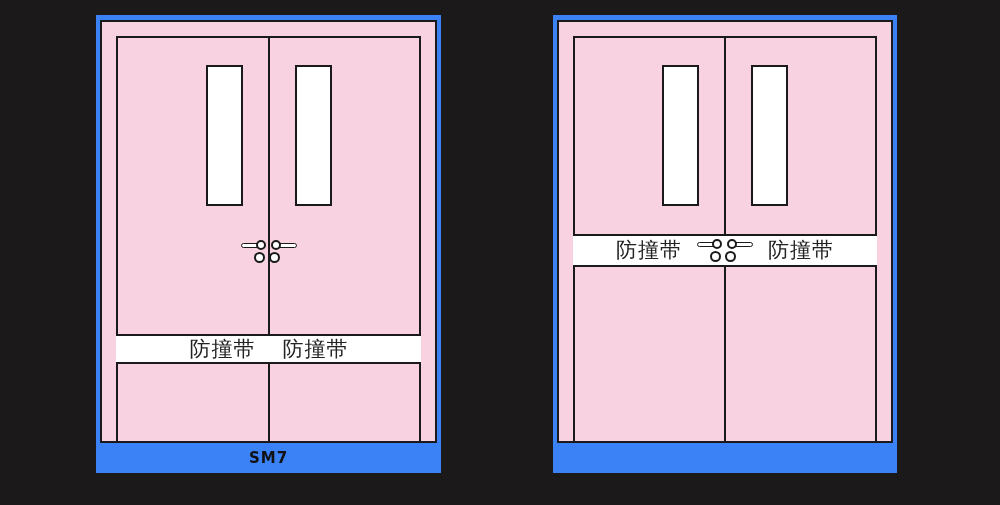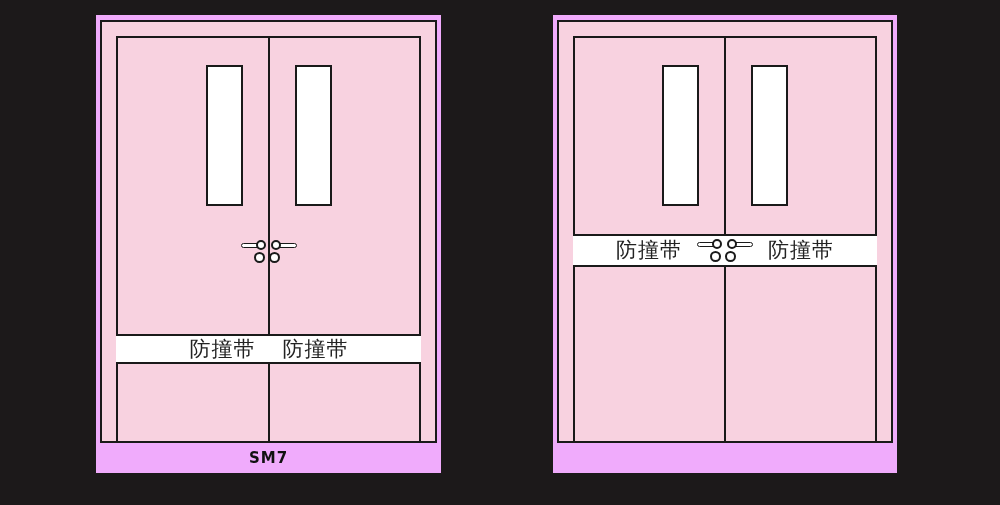--- a/index.html
+++ b/index.html
@@ -4,21 +4,21 @@
 <style>
   html,body{margin:0;padding:0;}
   body{
     width:1000px;height:505px;position:relative;overflow:hidden;
     background:#1c191a;
     font-family:"Liberation Sans","DejaVu Sans",sans-serif;
   }
   
   .panel{
     position:absolute;top:15px;width:345px;height:458px;
-    background:#f0abfc;
+    background:#3b82f6;
   }
   .panel.sm7{left:96px;}
   .panel.sm8{left:553px;width:344px;}
 
   
   .frame{
     position:absolute;left:4px;top:5px;right:4px;height:423px;
     background:#f8d2e0;border:2px solid #1a1a1a;box-sizing:border-box;
   }
 

